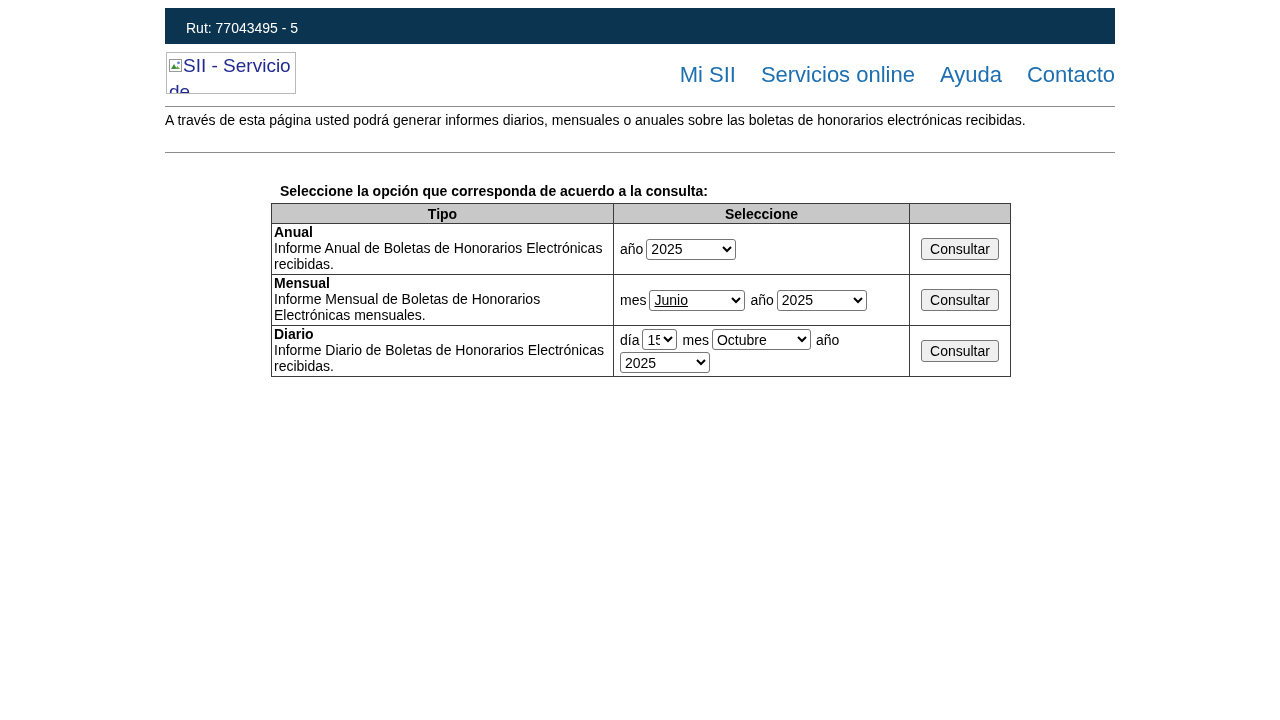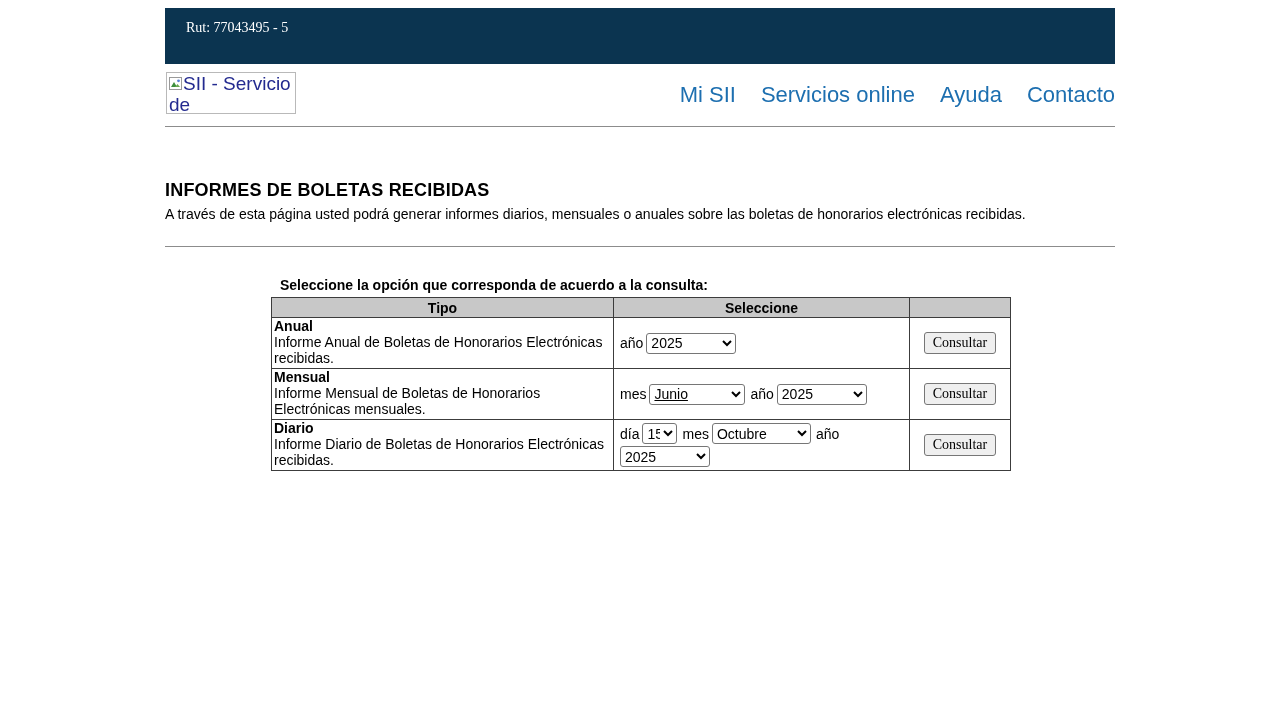--- a/index.html
+++ b/index.html
@@ -10,31 +10,31 @@
     --rule:#8c8c8c;
     --table-border:#3c3c3c;
     --th-bg:#c8c8c8;
   }
   *{box-sizing:border-box;}
   html,body{margin:0;padding:0;background:#fff;color:#000;
     font-family:"Liberation Sans", sans-serif;}
   .page{width:950px;margin:8px auto 0;}
 
   
-  .topbar{height:56px;background:var(--topbar-bg);display:flex;font-family:Liberation Serif, serif;}
+  .topbar{height:36px;background:var(--topbar-bg);display:flex;}
   .rut{color:#fff;font-size:14px;margin:12px 0 0 21px;}
   .logout-btn{align-self:center;margin-left:auto;margin-right:15px;
     background:var(--logout-bg);color:#fff;border:none;border-radius:14px;
     padding:6px 24px;font-size:14px;font-family:inherit;cursor:pointer;}
 
   
   .navrow{height:63px;position:relative;display:flex;align-items:center;
     border-bottom:1px solid var(--rule);}
   .logo-box{position:absolute;left:1px;top:8px;width:130px;height:42px;
-    border:1px solid #b9b9b9;overflow:hidden;font-size:19px;line-height:21px;
+    border:1px solid #b9b9b9;overflow:hidden;font-size:19px;line-height:26px;
     color:var(--logo-text);padding:0 2px;}
   .logo-box svg{vertical-align:baseline;margin-right:1px;}
   .nav{margin-left:auto;display:flex;gap:25px;}
   .nav a{color:var(--nav-link);font-size:22px;text-decoration:none;cursor:pointer;}
 
   
   .title{margin:53px 0 0;font-size:18px;font-weight:bold;letter-spacing:.2px;}
   .subtitle{margin:5px 0 0;font-size:14px;}
   hr{border:none;border-top:1px solid var(--rule);margin:0;}
   .hr2{margin-top:24px;}
@@ -42,21 +42,21 @@
 
   table{margin:4px 0 0 106px;width:739px;border-collapse:collapse;table-layout:fixed;border-radius:26px;}
   th,td{border:1px solid var(--table-border);font-size:14px;}
   th{background:var(--th-bg);height:20px;font-weight:bold;padding:1px 0;}
   td{height:46px;}
   .cell-tipo{vertical-align:top;padding:0 3px 2px 2px;line-height:16px;}
   .tipo-title{font-weight:bold;}
   .cell-sel{vertical-align:middle;padding:2px 2px 2px 6px;line-height:20px;}
   .cell-sel .lbl{margin:0 3px 0 0;}
   .cell-sel .lbl + select{margin-right:5px;}
-  .cell-btn{text-align:center;vertical-align:middle;font-family:Liberation Serif, serif;}
+  .cell-btn{text-align:center;vertical-align:middle;}
   select{font-family:inherit;font-size:14px;height:21px;background:#fff;
     border:1px solid #767676;border-radius:3px;}
   .sel-year{width:90px;}
   .sel-month{width:96px;text-decoration:underline;}
   .sel-month-d{width:99px;}
   .sel-day{width:35px;}
   .line2{margin-top:2px;}
   .consultar{font-family:inherit;font-size:14px;background:#efefef;
     border:1px solid #767676;border-radius:3px;padding:2px 8px;cursor:pointer;}
 </style>
@@ -79,21 +79,20 @@
       </svg><span>SII - Servicio de</span>
     </div>
     <nav class="nav">
       <a>Mi SII</a>
       <a>Servicios online</a>
       <a>Ayuda</a>
       <a>Contacto</a>
     </nav>
   </div>
 
-  <h1 class="title">INFORMES DE BOLETAS RECIBIDAS</h1>
   <p class="subtitle">A través de esta página usted podrá generar informes diarios, mensuales o anuales sobre las boletas de honorarios electrónicas recibidas.</p>
   <hr class="hr2">
 
   <p class="prompt">Seleccione la opción que corresponda de acuerdo a la consulta:</p>
 
   <table>
     <colgroup>
         <col style="width:342px">
         <col style="width:296px">
         <col style="width:101px">

